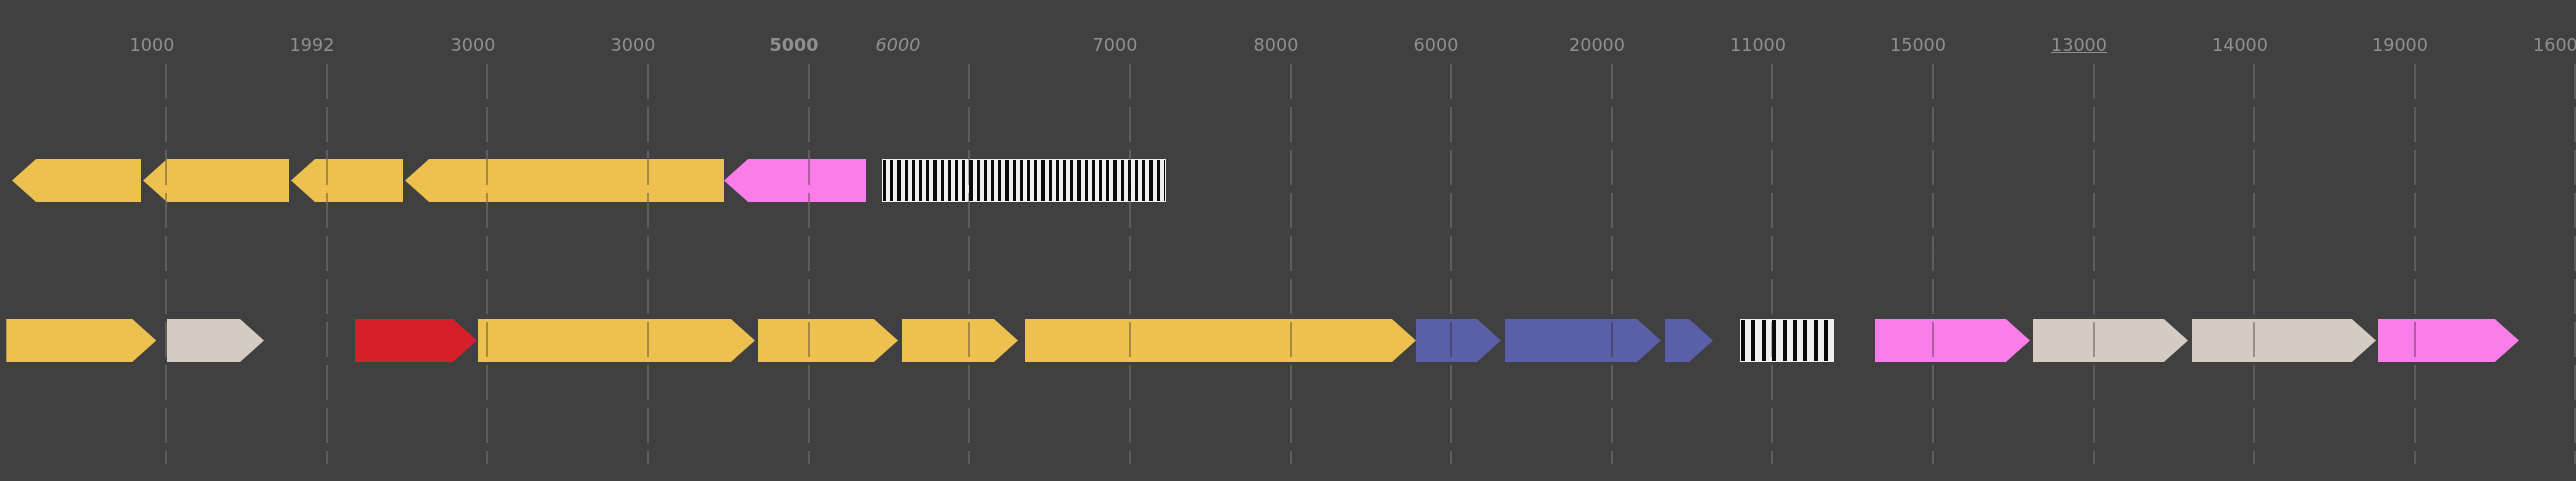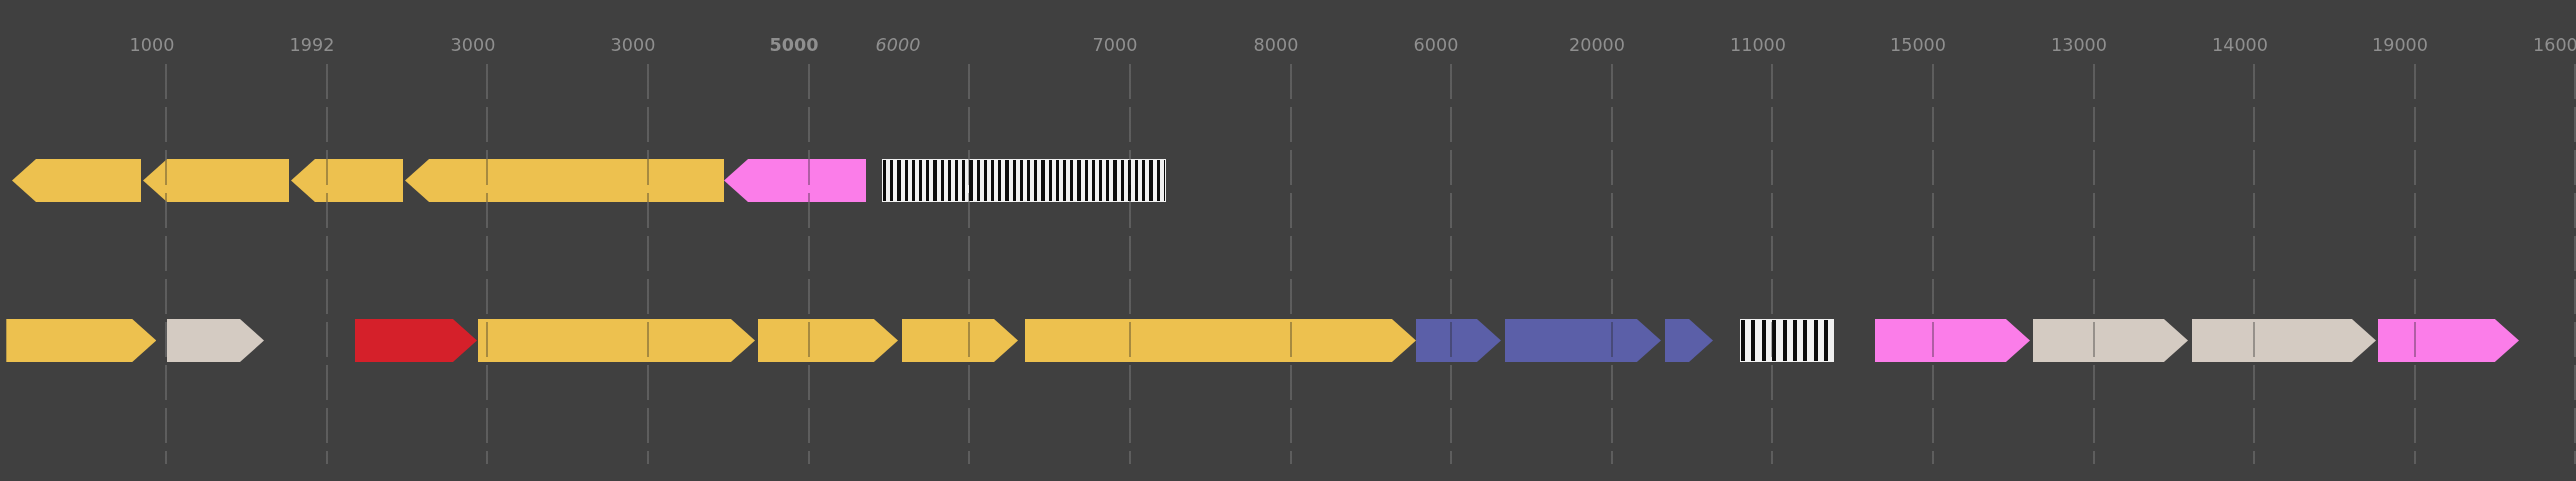--- a/index.html
+++ b/index.html
@@ -65,21 +65,21 @@
       <div class="tick-label" style="left: 1276px;">8000</div>
       <div class="gridline" style="left: 1290px; background: repeating-linear-gradient(rgb(125, 125, 125) 0px, rgb(125, 125, 125) 35px, transparent 35px, transparent 43px);"></div>
       <div class="tick-label" style="left: 1436px;">6000</div>
       <div class="gridline" style="left: 1450px; background: repeating-linear-gradient(rgb(125, 125, 125) 0px, rgb(125, 125, 125) 35px, transparent 35px, transparent 43px);"></div>
       <div class="tick-label" style="left: 1597px;">20000</div>
       <div class="gridline" style="left: 1611px; background: repeating-linear-gradient(rgb(125, 125, 125) 0px, rgb(125, 125, 125) 35px, transparent 35px, transparent 43px);"></div>
       <div class="tick-label" style="left: 1758px;">11000</div>
       <div class="gridline" style="left: 1771px; background: repeating-linear-gradient(rgb(125, 125, 125) 0px, rgb(125, 125, 125) 35px, transparent 35px, transparent 43px);"></div>
       <div class="tick-label" style="left: 1918px;">15000</div>
       <div class="gridline" style="left: 1932px; background: repeating-linear-gradient(rgb(125, 125, 125) 0px, rgb(125, 125, 125) 35px, transparent 35px, transparent 43px);"></div>
-      <div class="tick-label" style="left: 2079px;">13000</div>
+      <div class="tick-label" style="left: 2079px; text-decoration: underline;">13000</div>
       <div class="gridline" style="left: 2093px; background: repeating-linear-gradient(rgb(125, 125, 125) 0px, rgb(125, 125, 125) 35px, transparent 35px, transparent 43px);"></div>
       <div class="tick-label" style="left: 2240px;">14000</div>
       <div class="gridline" style="left: 2253px; background: repeating-linear-gradient(rgb(125, 125, 125) 0px, rgb(125, 125, 125) 35px, transparent 35px, transparent 43px);"></div>
       <div class="tick-label" style="left: 2400px;">19000</div>
       <div class="gridline" style="left: 2414px; background: repeating-linear-gradient(rgb(125, 125, 125) 0px, rgb(125, 125, 125) 35px, transparent 35px, transparent 43px);"></div>
       <div class="tick-label" style="left: 2561px;">16000</div>
       <div class="gridline" style="left: 2574px; background: repeating-linear-gradient(rgb(125, 125, 125) 0px, rgb(125, 125, 125) 35px, transparent 35px, transparent 43px);"></div>
     </div>
   <div id="feature-layer">
       <div class="feature" style="left: 12px; width: 129px; top: 159px; background: rgb(237, 193, 79); clip-path: polygon(18.6149% 0%, 100% 0%, 100% 100%, 18.6149% 100%, 0% 50%);"></div>

